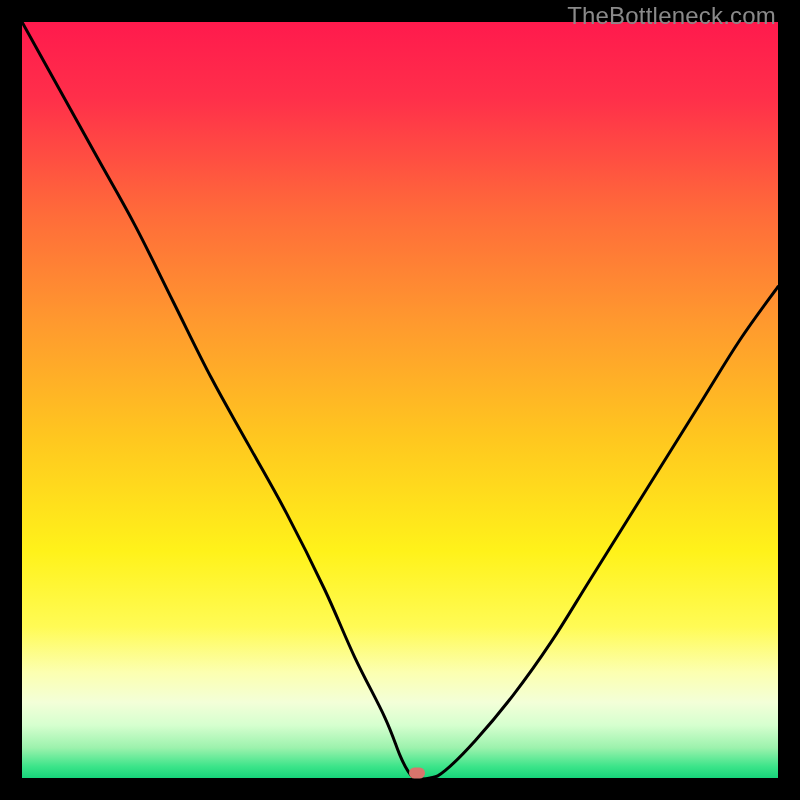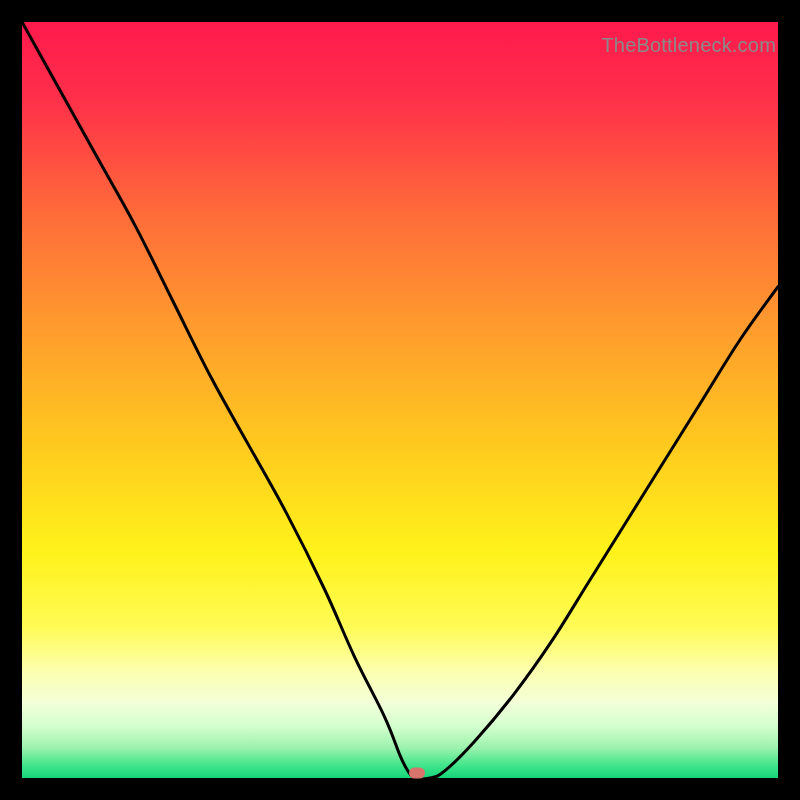--- a/index.html
+++ b/index.html
@@ -23,24 +23,23 @@
     left: 0;
     top: 0;
     width: 756px;
     height: 756px;
   }
   .watermark {
     position: absolute;
     top: 2px;
     right: 24px;
     font-family: Arial, Helvetica, sans-serif;
-    font-size: 20px;
+    font-size: 24px;
     color: #8a8a8a;
     letter-spacing: 0.2px;
-    margin-top: 32px;
   }
   .marker {
     position: absolute;
     width: 16px;
     height: 11px;
     background: #d9746c;
     border-radius: 6px;
     transform: translate(-50%, -50%);
   }
 </style>

